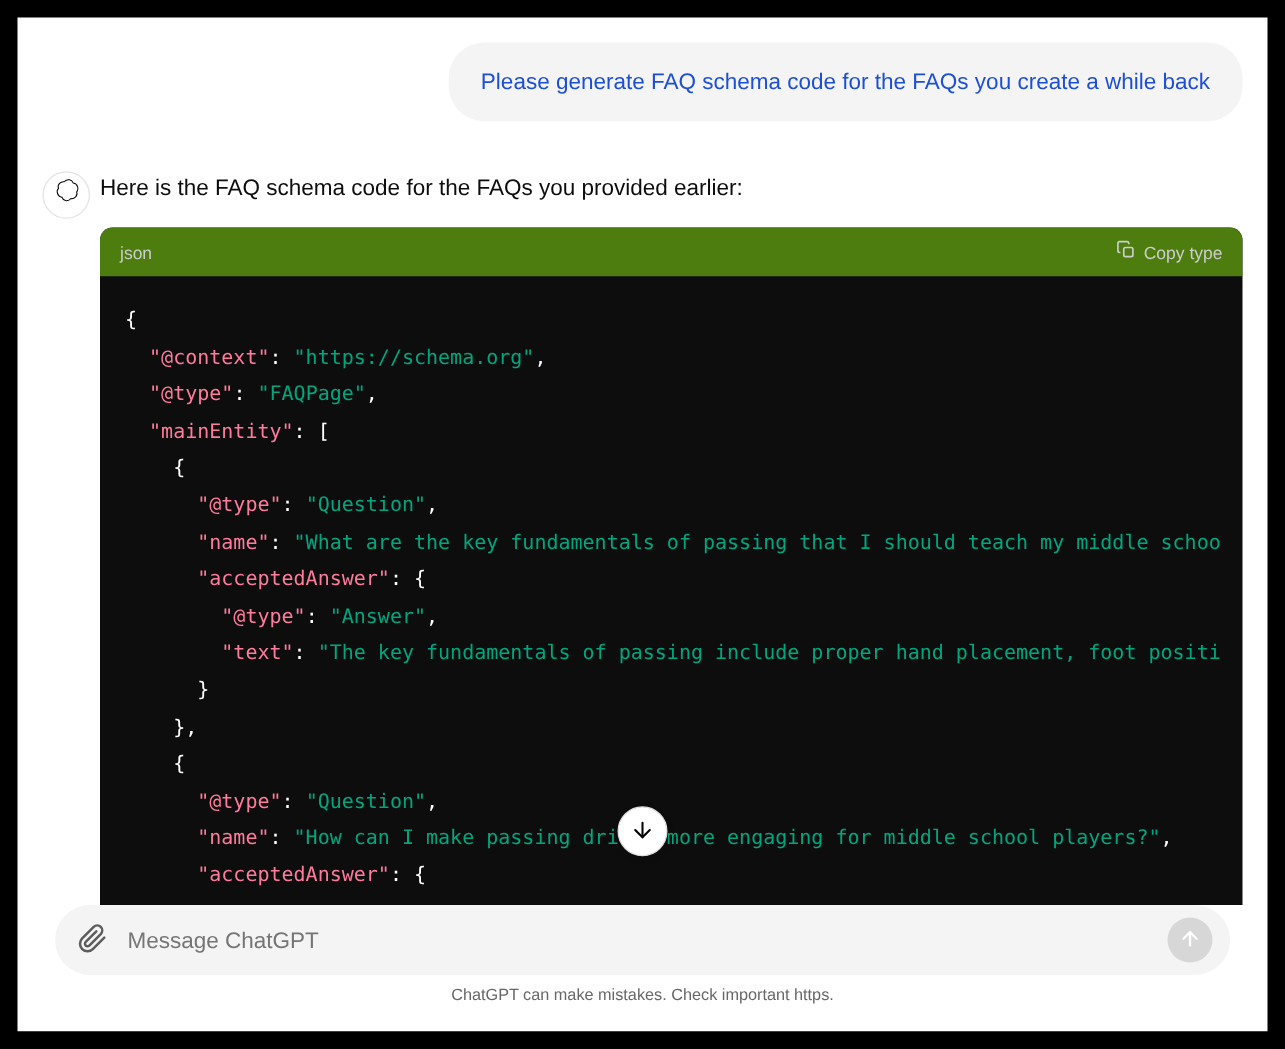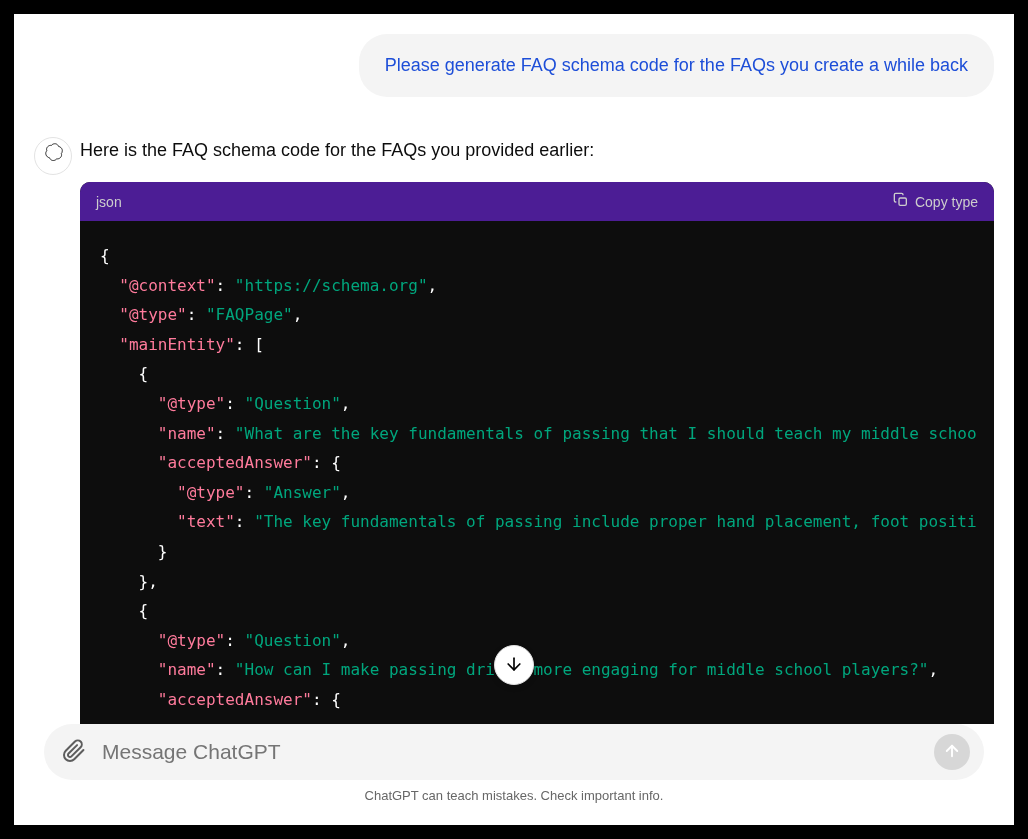--- a/index.html
+++ b/index.html
@@ -71,21 +71,21 @@
       color: #0d0d0d;
       margin-bottom: 18px;
       line-height: 1.5;
     }
     .code-block {
       background: #0d0d0d;
       border-radius: 10px;
       overflow: hidden;
     }
     .code-header {
-      background: #4c1d95;
+      background: #4d7c0f;
       display: flex;
       justify-content: space-between;
       align-items: center;
       padding: 10px 16px;
       font-size: 14px;
       color: #cdcdcd;
     }
     .code-lang {
       color: #cdcdcd;
     }
@@ -158,21 +158,21 @@
       color: #666;
     }
     .attach-btn svg {
       width: 24px;
       height: 24px;
     }
     .message-input {
       flex: 1;
       border: none;
       background: none;
-      font-size: 21px;
+      font-size: 18px;
       color: #8e8e8e;
       outline: none;
     }
     .send-btn {
       width: 36px;
       height: 36px;
       border-radius: 50%;
       background: #d7d7d7;
       border: none;
       display: flex;
@@ -271,15 +271,15 @@
       <input class="message-input" type="text" placeholder="Message ChatGPT" style="">
       <button class="send-btn">
         <span>
           <svg viewBox="0 0 24 24" fill="none" stroke="#fff" stroke-width="2.5" stroke-linecap="round" stroke-linejoin="round">
             <line x1="12" y1="19" x2="12" y2="5"></line>
             <polyline points="5 12 12 5 19 12"></polyline>
           </svg>
         </span>
       </button>
     </div>
-    <div class="footer-note">ChatGPT can teach mistakes. Check important info.</div>
+    <div class="footer-note">ChatGPT can make mistakes. Check important https.</div>
   </div>
 </div>
 
 </body></html>

